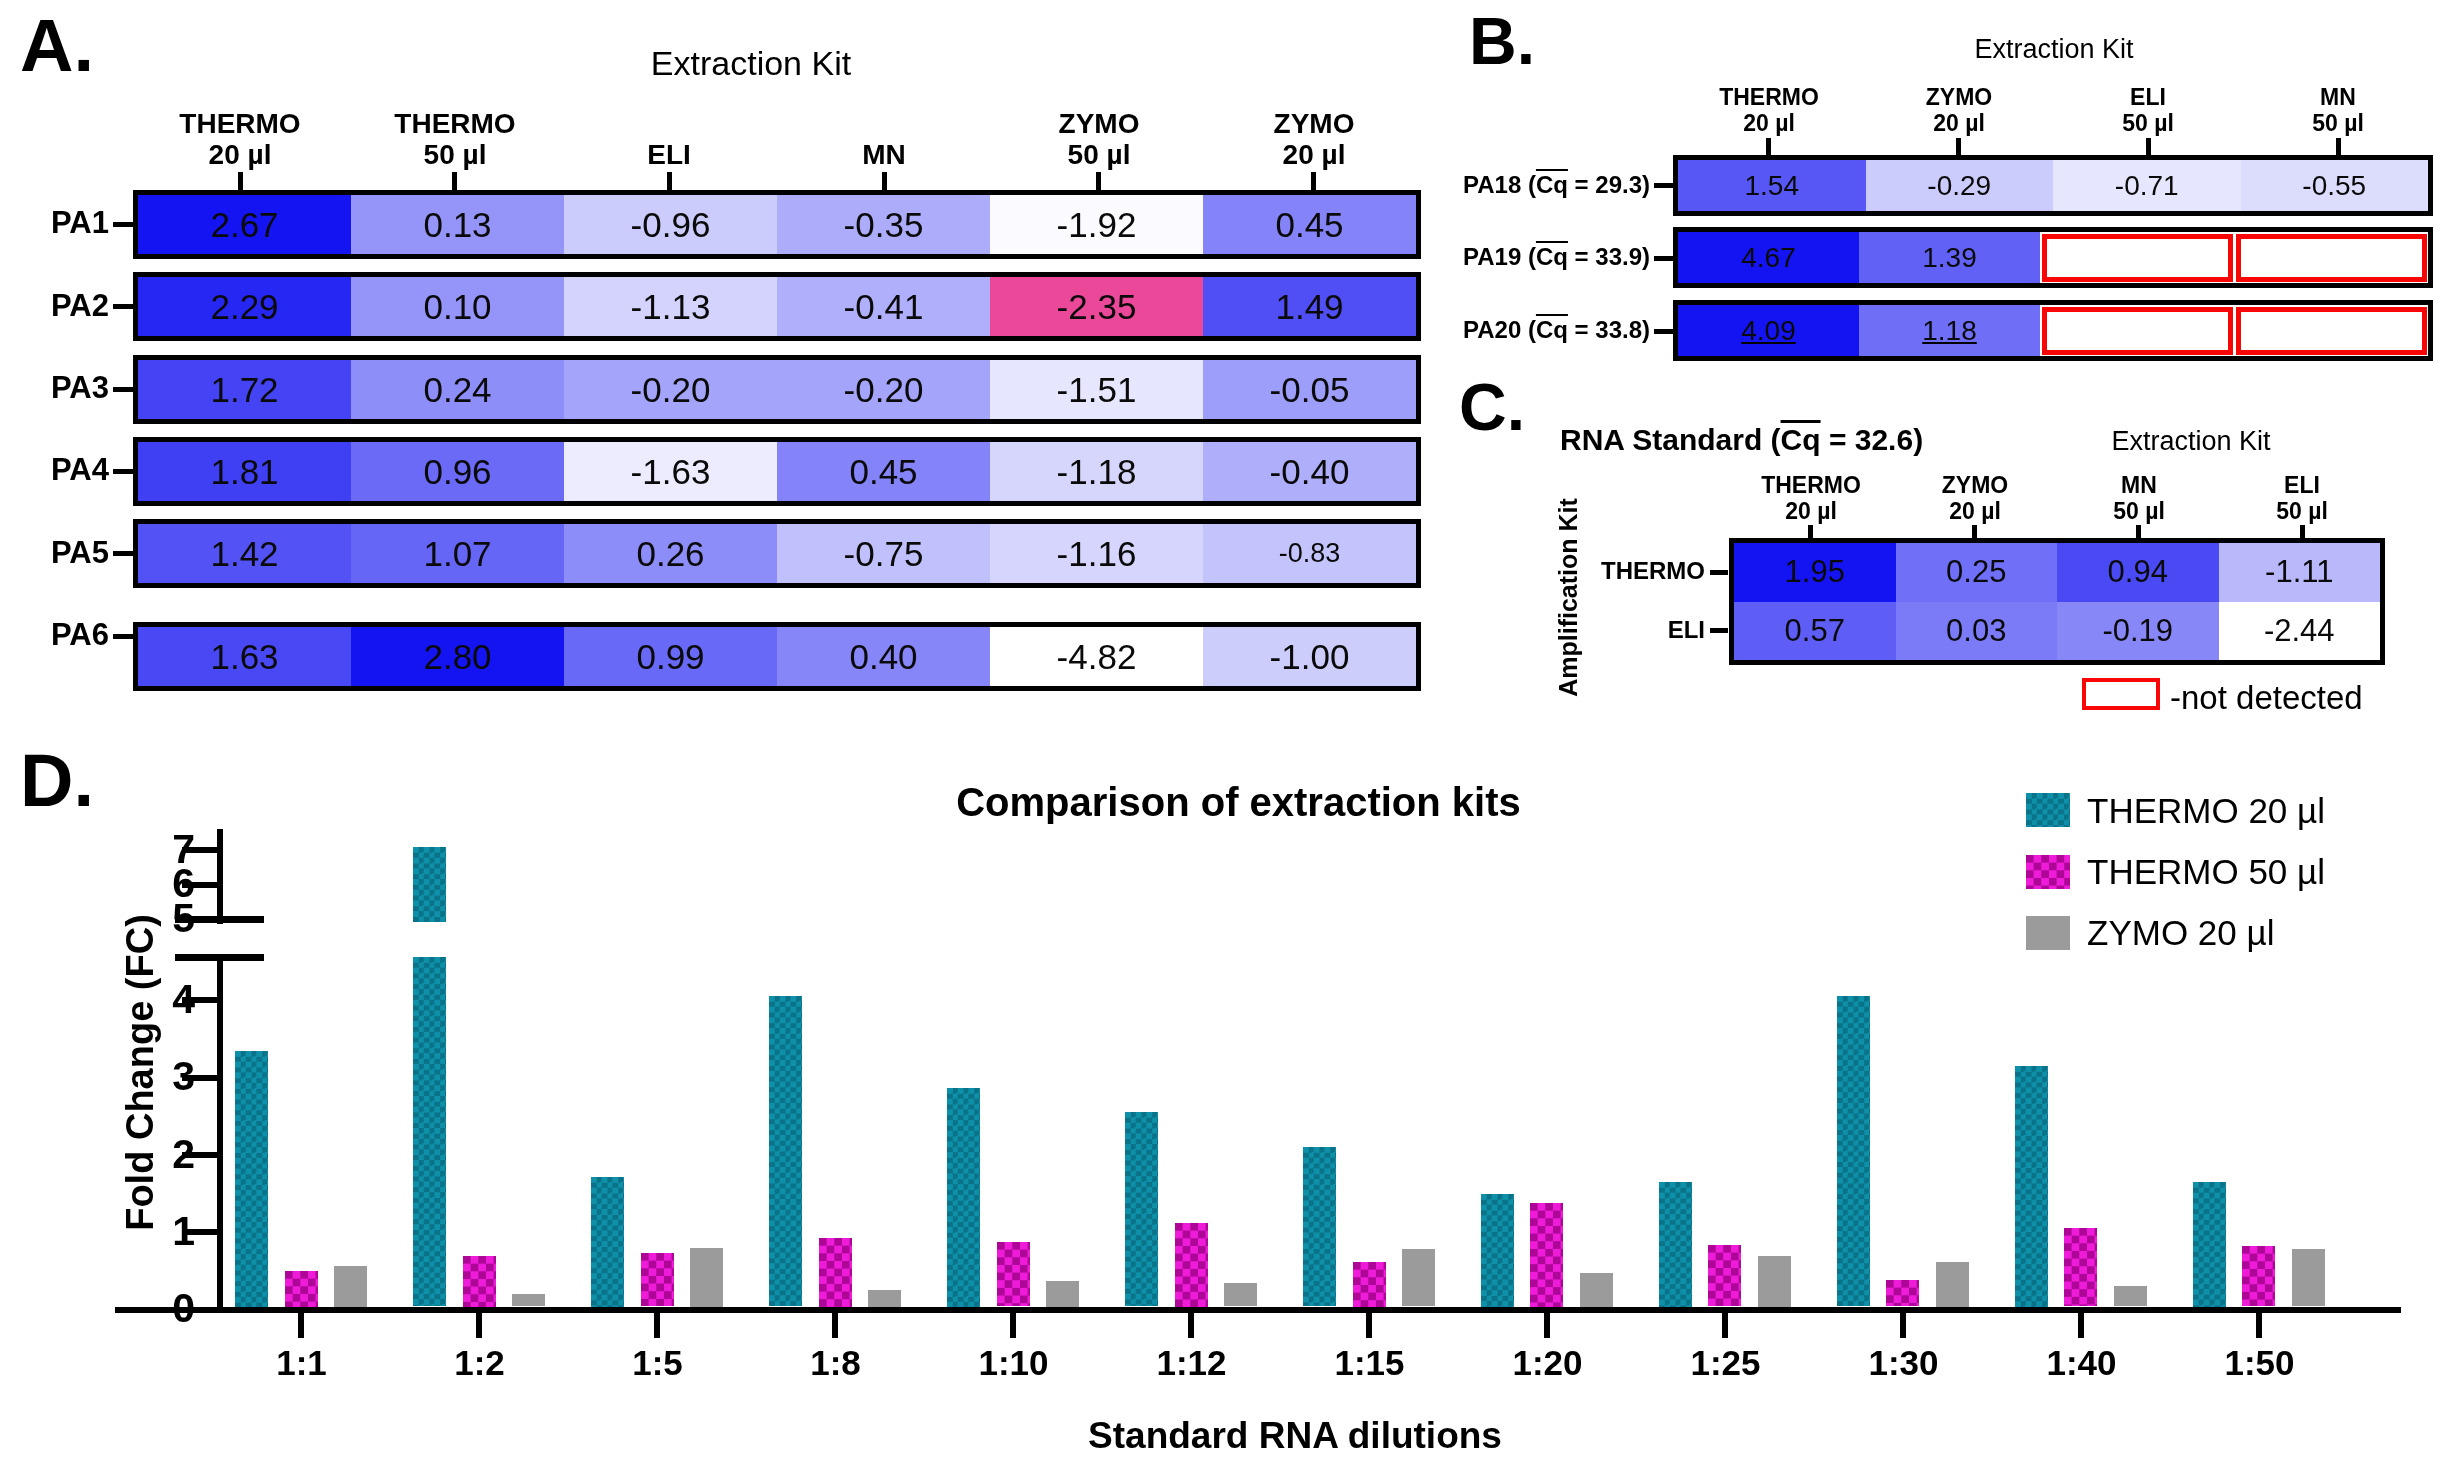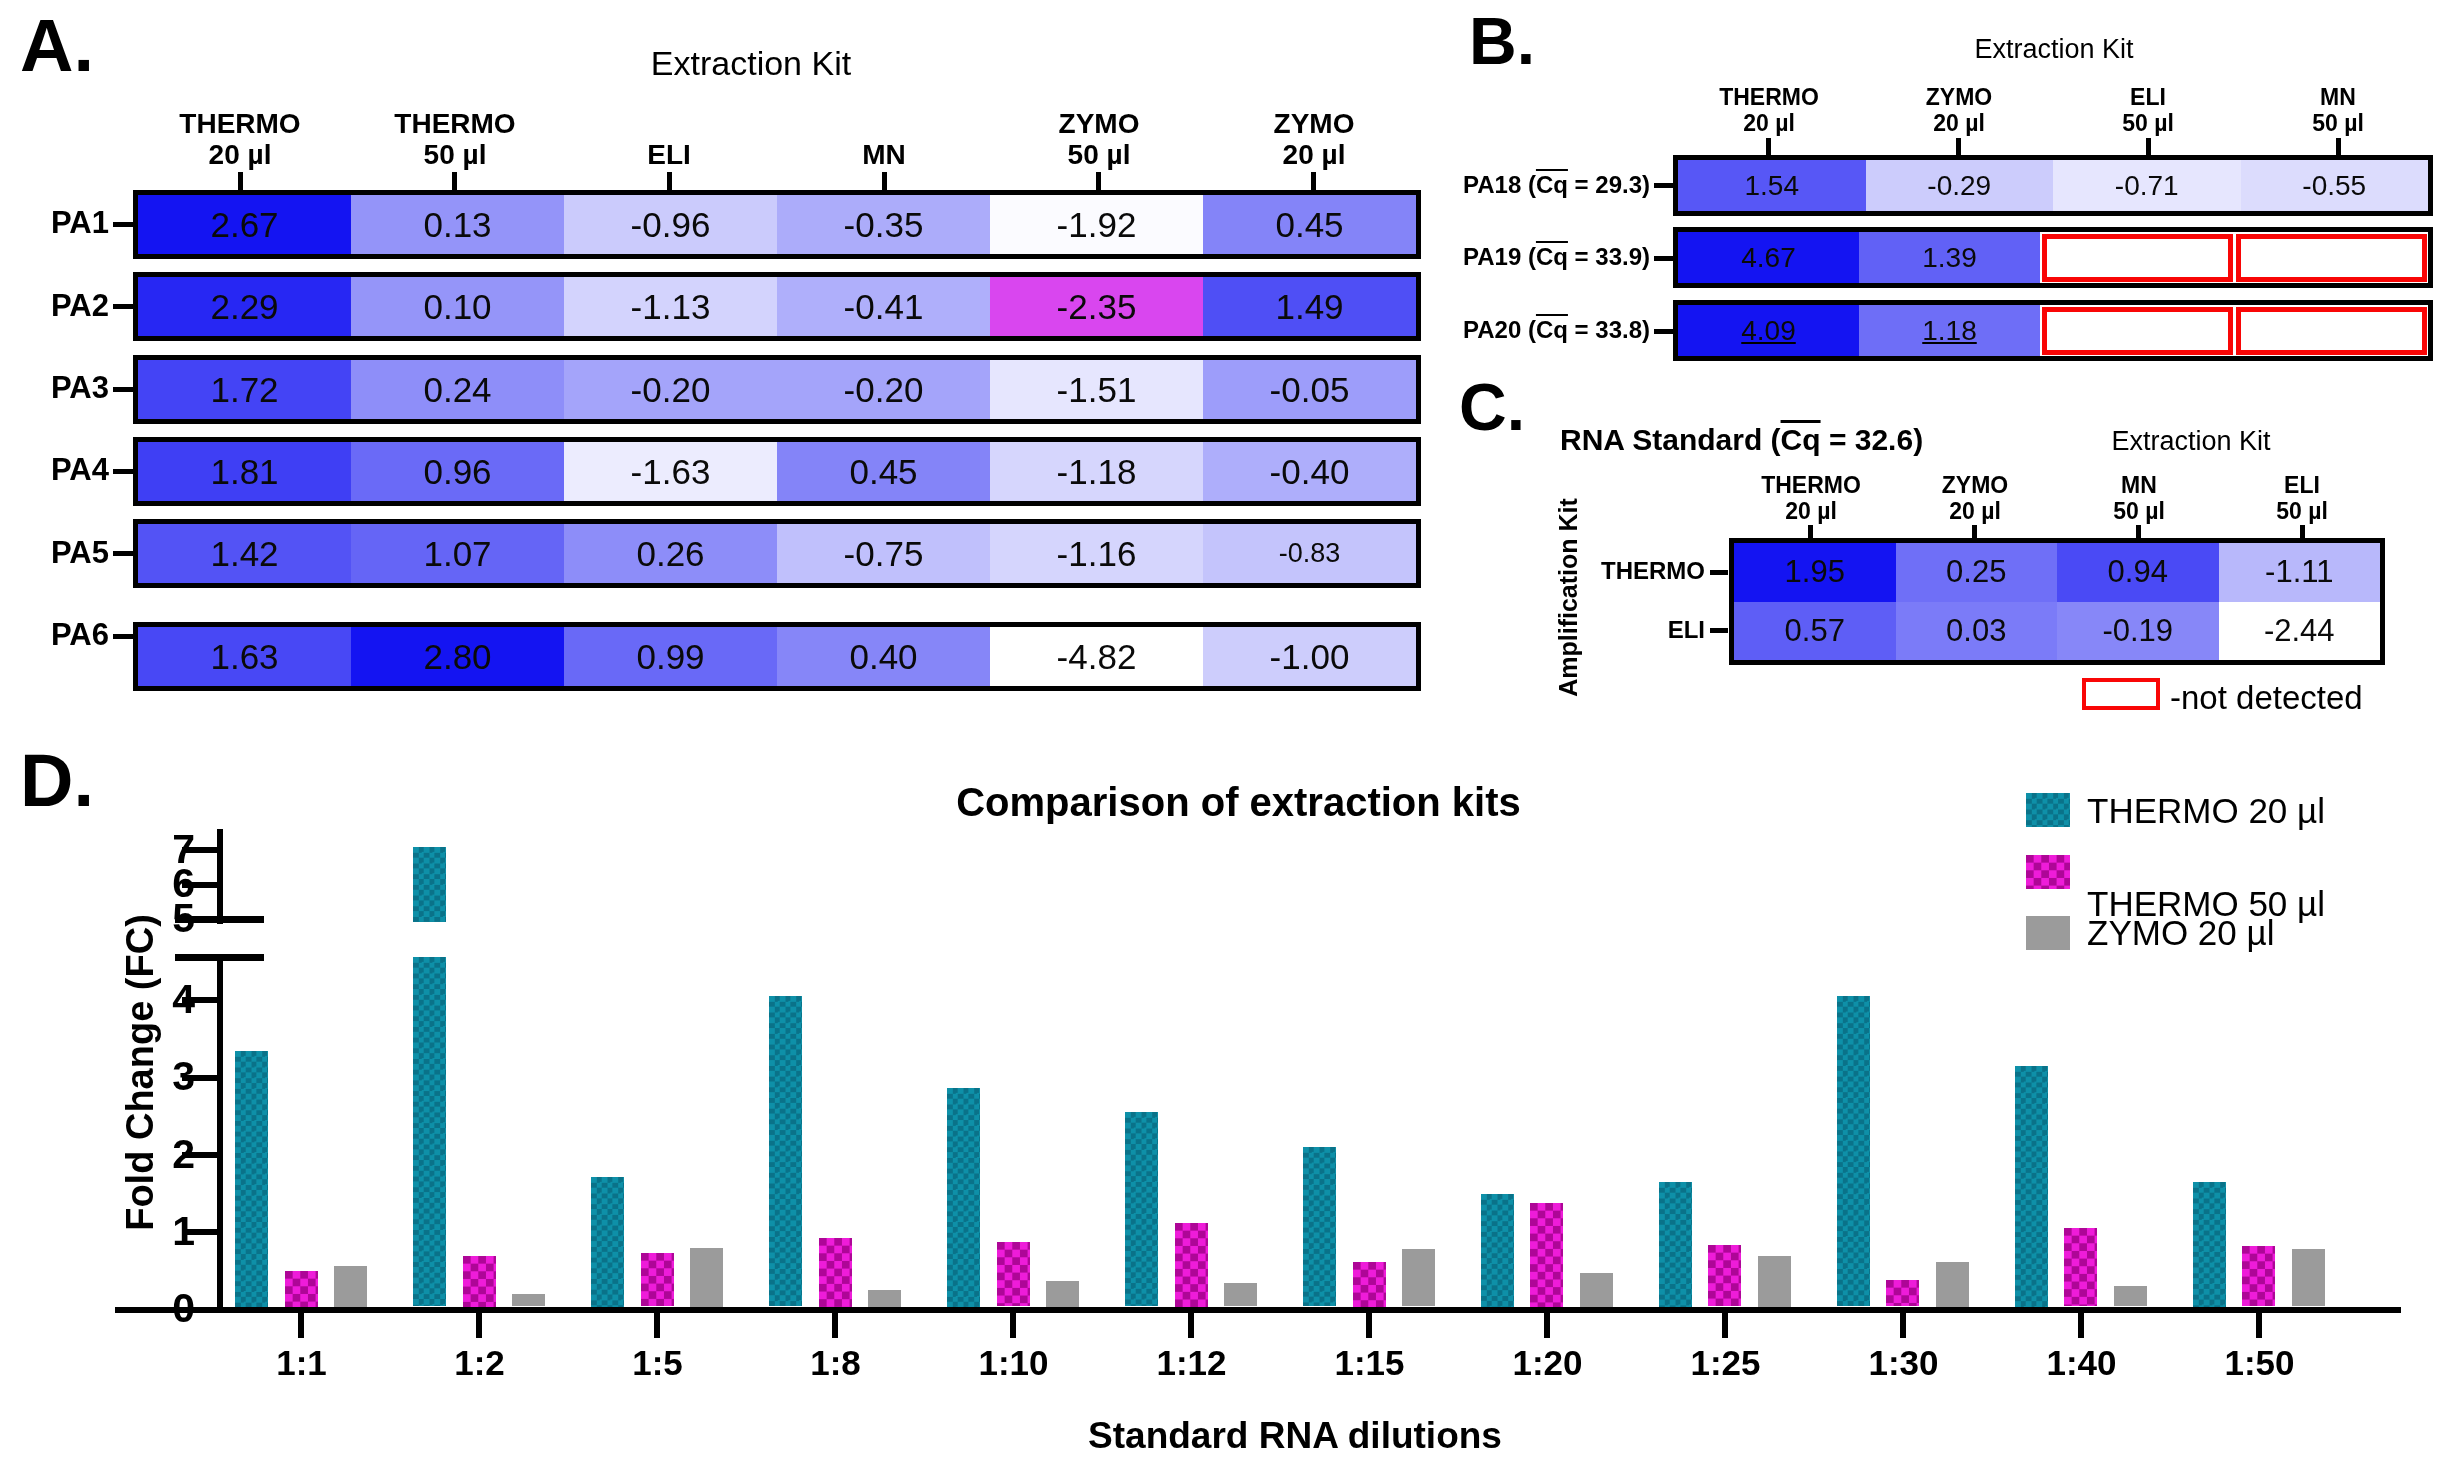--- a/index.html
+++ b/index.html
@@ -96,21 +96,21 @@
         <div class="hm-cell" style="background: rgb(251, 251, 255); font-size: 35px;">-1.92</div>
         <div class="hm-cell" style="background: rgb(132, 132, 248); font-size: 35px;">0.45</div>
       </div>
       <div class="row-label" style="position: absolute; left: -450px; top: 205px; width: 559px; font-size: 31px;">PA1</div>
       <div class="tickH" style="position: absolute; left: 113px; top: 222px; width: 20px; height: 4.6px;"></div>
       <div class="hm-row" style="left: 133px; top: 272px; width: 1288px; height: 69px; position: absolute;">
         <div class="hm-cell" style="background: rgb(39, 39, 243); font-size: 35px;">2.29</div>
         <div class="hm-cell" style="background: rgb(149, 149, 249); font-size: 35px;">0.10</div>
         <div class="hm-cell" style="background: rgb(211, 211, 253); font-size: 35px;">-1.13</div>
         <div class="hm-cell" style="background: rgb(175, 175, 251); font-size: 35px;">-0.41</div>
-        <div class="hm-cell" style="background: #d946ef; font-size: 35px;">-2.35</div>
+        <div class="hm-cell" style="background: #ec4899; font-size: 35px;">-2.35</div>
         <div class="hm-cell" style="background: rgb(79, 79, 245); font-size: 35px;">1.49</div>
       </div>
       <div class="row-label" style="position: absolute; left: -450px; top: 288px; width: 559px; font-size: 31px;">PA2</div>
       <div class="tickH" style="position: absolute; left: 113px; top: 304px; width: 20px; height: 4.6px;"></div>
       <div class="hm-row" style="left: 133px; top: 355px; width: 1288px; height: 69px; position: absolute;">
         <div class="hm-cell" style="background: rgb(68, 68, 245); font-size: 35px;">1.72</div>
         <div class="hm-cell" style="background: rgb(142, 142, 249); font-size: 35px;">0.24</div>
         <div class="hm-cell" style="background: rgb(164, 164, 250); font-size: 35px;">-0.20</div>
         <div class="hm-cell" style="background: rgb(164, 164, 250); font-size: 35px;">-0.20</div>
         <div class="hm-cell" style="background: rgb(230, 230, 254); font-size: 35px;">-1.51</div>
@@ -306,18 +306,18 @@
       <div class="axis" style="position: absolute; left: 2078px; top: 1313px; width: 6.1px; height: 24.5px;"></div>
       <div class="xlab" style="position: absolute; left: 2020px; top: 1343px; width: 123px;">1:40</div>
       <div class="bar checker-teal" style="left: 2193px; top: 1182px; width: 33px; height: 125px;"></div>
       <div class="bar checker-magenta" style="left: 2242px; top: 1246px; width: 33px; height: 60px;"></div>
       <div class="bar solid-gray" style="left: 2292px; top: 1249px; width: 33px; height: 57px;"></div>
       <div class="axis" style="position: absolute; left: 2256px; top: 1313px; width: 6.1px; height: 24.5px;"></div>
       <div class="xlab" style="position: absolute; left: 2198px; top: 1343px; width: 123px;">1:50</div>
       <div class="bar checker-teal" style="position: absolute; left: 2026px; top: 793px; width: 44px; height: 34px;"></div>
       <div class="legend-label" style="position: absolute; left: 2087px; top: 793px;">THERMO 20 µl</div>
       <div class="bar checker-magenta" style="position: absolute; left: 2026px; top: 855px; width: 44px; height: 34px;"></div>
-      <div class="legend-label" style="position: absolute; left: 2087px; top: 886px; text-align: center;">THERMO 50 µl</div>
+      <div class="legend-label" style="position: absolute; left: 2087px; top: 854px; text-align: center;">THERMO 50 µl</div>
       <div class="bar solid-gray" style="position: absolute; left: 2026px; top: 916px; width: 44px; height: 34px;"></div>
       <div class="legend-label" style="position: absolute; left: 2087px; top: 915px;">ZYMO 20 µl</div>
     </div>
 </div>
 
 
 </body></html>

